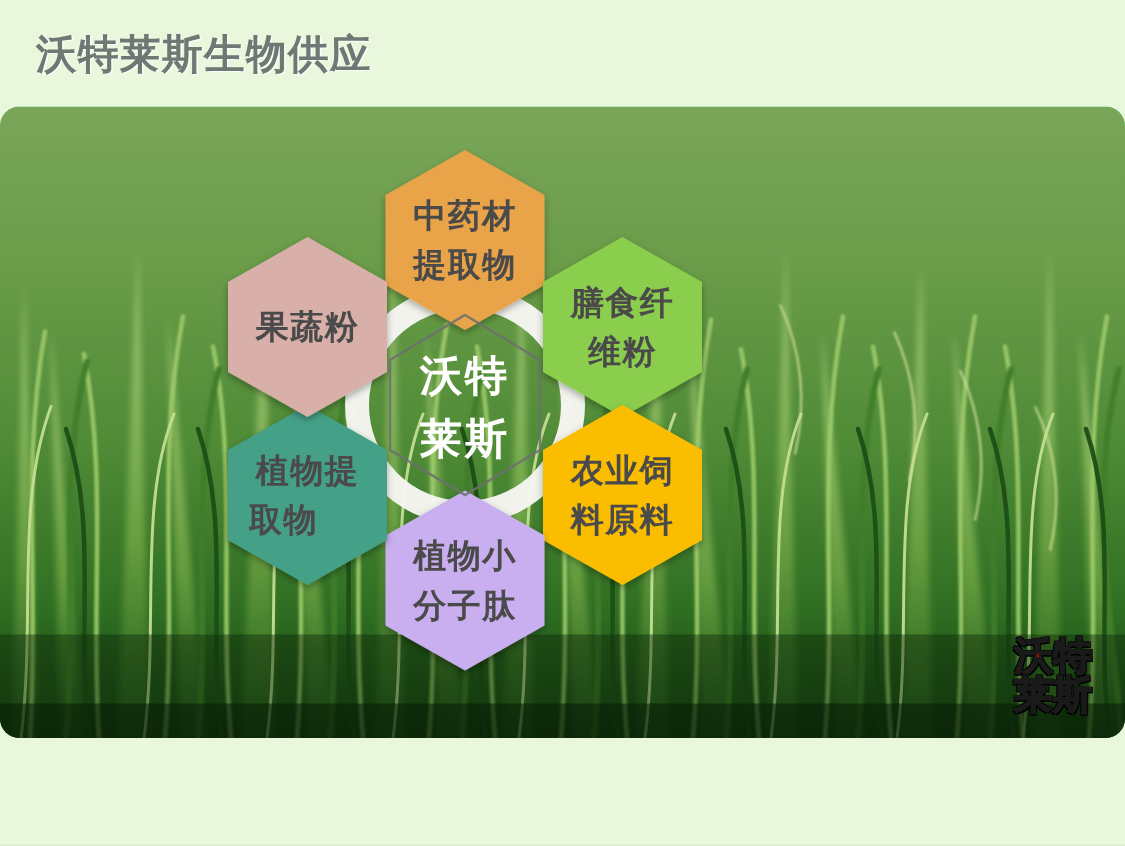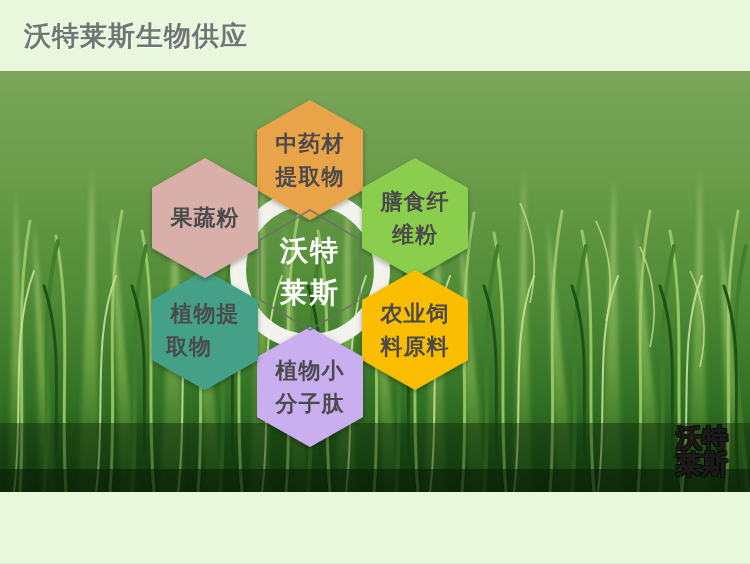--- a/index.html
+++ b/index.html
@@ -37,20 +37,21 @@
 
   
   #hero {
     position: absolute;
     left: 0;
     top: 71px;
     width: 750px;
     height: 421px;
     overflow: hidden;
     background: #86efac;
+    border-radius: 13px;
   }
   #grass-photo {
     position: absolute;
     left: 0; top: 0;
     width: 750px;
     height: 421px;
   }
   #grass-photo svg { display: block; }
 
   

